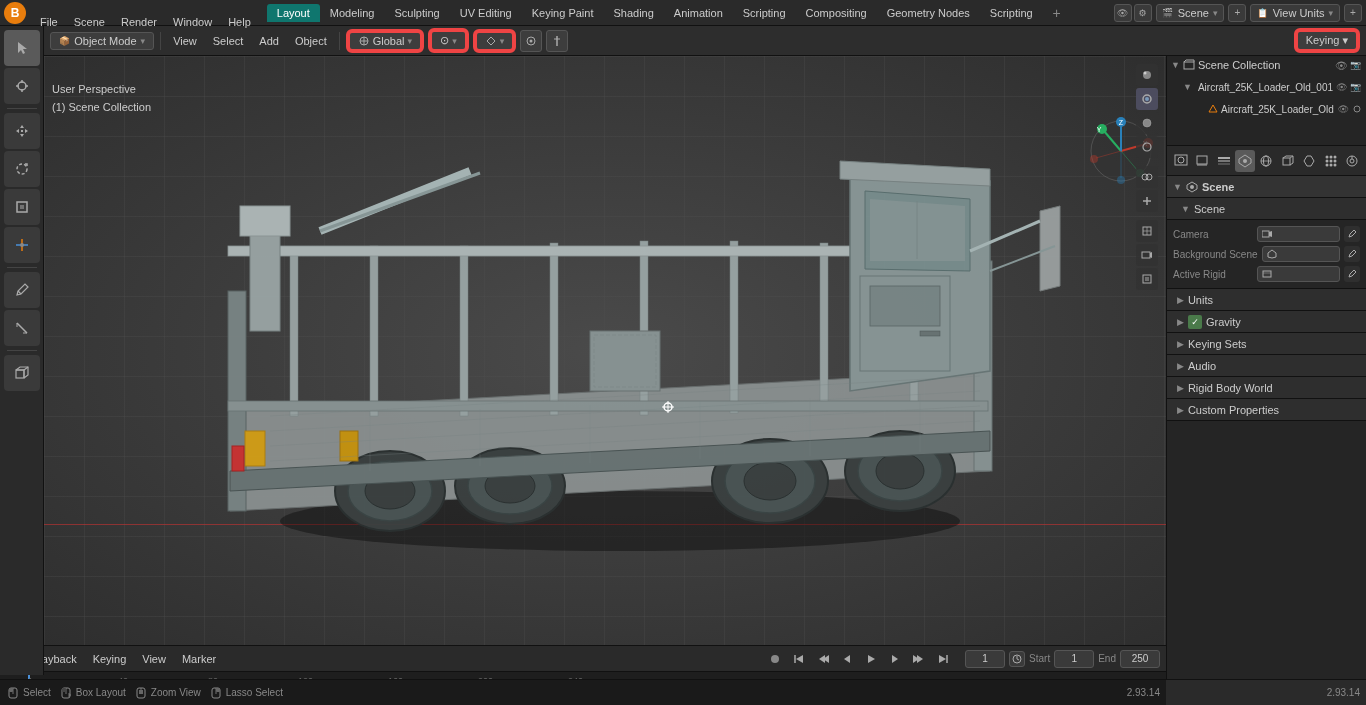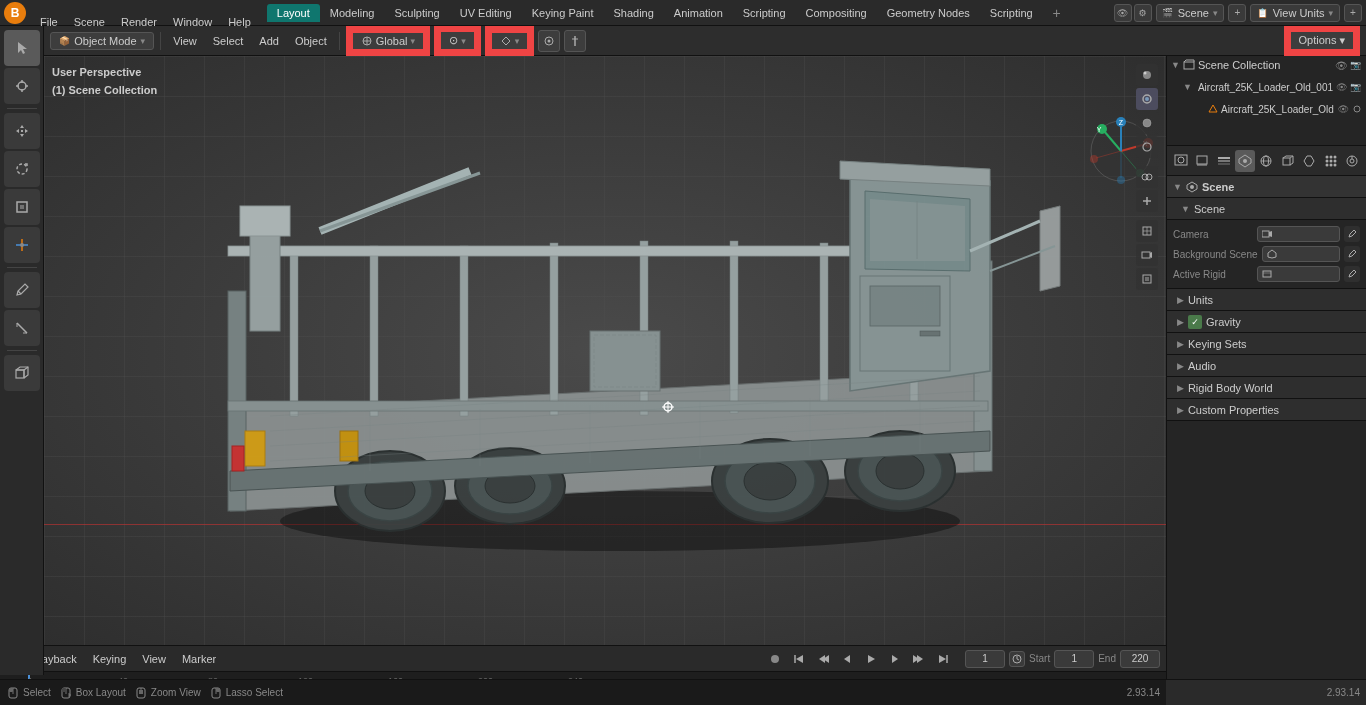--- a/index.html
+++ b/index.html
@@ -146,22 +146,22 @@
     .header-menu {
       padding: 2px 6px;
       cursor: pointer;
       font-size: 11px;
       color: #ccc;
       border-radius: 3px;
     }
     .header-right { margin-left: auto; display: flex; align-items: center; gap: 4px; }
     .transform-btn {
       background: #3d3d3d;
-      border: 7px solid #ef4444;
-      border-radius: 0;
+      border: 4px solid #ef4444;
+      border-radius: 6px;
       padding: 2px 8px;
       color: #ccc;
       font-size: 11px;
       cursor: pointer;
       display: flex; align-items: center; gap: 3px;
     }
     .header-icon-btn {
       width: 22px; height: 22px;
       background: #3d3d3d;
       border: 1px solid #555;
@@ -207,24 +207,23 @@
       top: 40px;
       left: 50px;
       right: 20px;
       bottom: 80px;
       background: transparent;
       display: flex; align-items: center; justify-content: center;
     }
     
     .viewport-corner-info {
       position: absolute;
-      top: 8px; left: 8px;
+      top: 25px; left: 8px;
       color: #ccc; font-size: 11px;
       line-height: 1.6;
-      font-weight: bold;
     }
     
     .viewport-gizmo {
       position: absolute;
       top: 60px; right: 10px;
       width: 70px; height: 70px;
     }
     
     .viewport-right-icons {
       position: absolute;
@@ -599,21 +598,21 @@
         <circle cx="6" cy="6" r="1.5" fill="#aaa"></circle>
       </svg>
   </div>
   <div class="header-icon-btn">
     <svg width="12" height="12" viewBox="0 0 12 12">
         <line x1="6" y1="1" x2="6" y2="11" stroke="#aaa" stroke-width="1.5"></line>
         <line x1="3" y1="4" x2="9" y2="4" stroke="#aaa" stroke-width="1"></line>
       </svg>
   </div>
   <div class="header-right">
-    <div class="transform-btn">Options ▾</div>
+    <div class="transform-btn">Keying ▾</div>
   </div>
 </div>
 
 <div class="viewport">
   <div class="viewport-bg"></div>
   <div class="viewport-grid"></div>
   <div class="horizon-line"></div>
 
   <div class="truck-model">
     <svg width="900" height="480" viewBox="0 0 900 480" style="opacity:0.95;">
@@ -1104,21 +1103,21 @@
       <div style="width:16px;height:16px;background:#3a3a3a;border:1px solid #555;border-radius:3px;display:flex;align-items:center;justify-content:center;cursor:pointer;">
         <svg width="10" height="10" viewBox="0 0 10 10">
             <circle cx="5" cy="5" r="4" fill="none" stroke="#aaa" stroke-width="1"></circle>
             <line x1="5" y1="2" x2="5" y2="5" stroke="#aaa" stroke-width="1"></line>
             <line x1="5" y1="5" x2="7" y2="6" stroke="#aaa" stroke-width="1"></line>
           </svg>
       </div>
       <span style="font-size:10px;color:#888;">Start</span>
       <div class="frame-input">1</div>
       <span style="font-size:10px;color:#888;">End</span>
-      <div class="frame-input">220</div>
+      <div class="frame-input">250</div>
     </div>
   </div>
   <div class="timeline-ruler">
     <div class="tl-playhead"></div>
     <div style="position:absolute;top:4px;left:0;right:0;display:flex;padding:0 8px;">
       <span class="tl-number" style="left:28px;">1</span>
       <span class="tl-number" style="left:118px;">40</span>
       <span class="tl-number" style="left:208px;">80</span>
       <span class="tl-number" style="left:298px;">120</span>
       <span class="tl-number" style="left:388px;">160</span>

